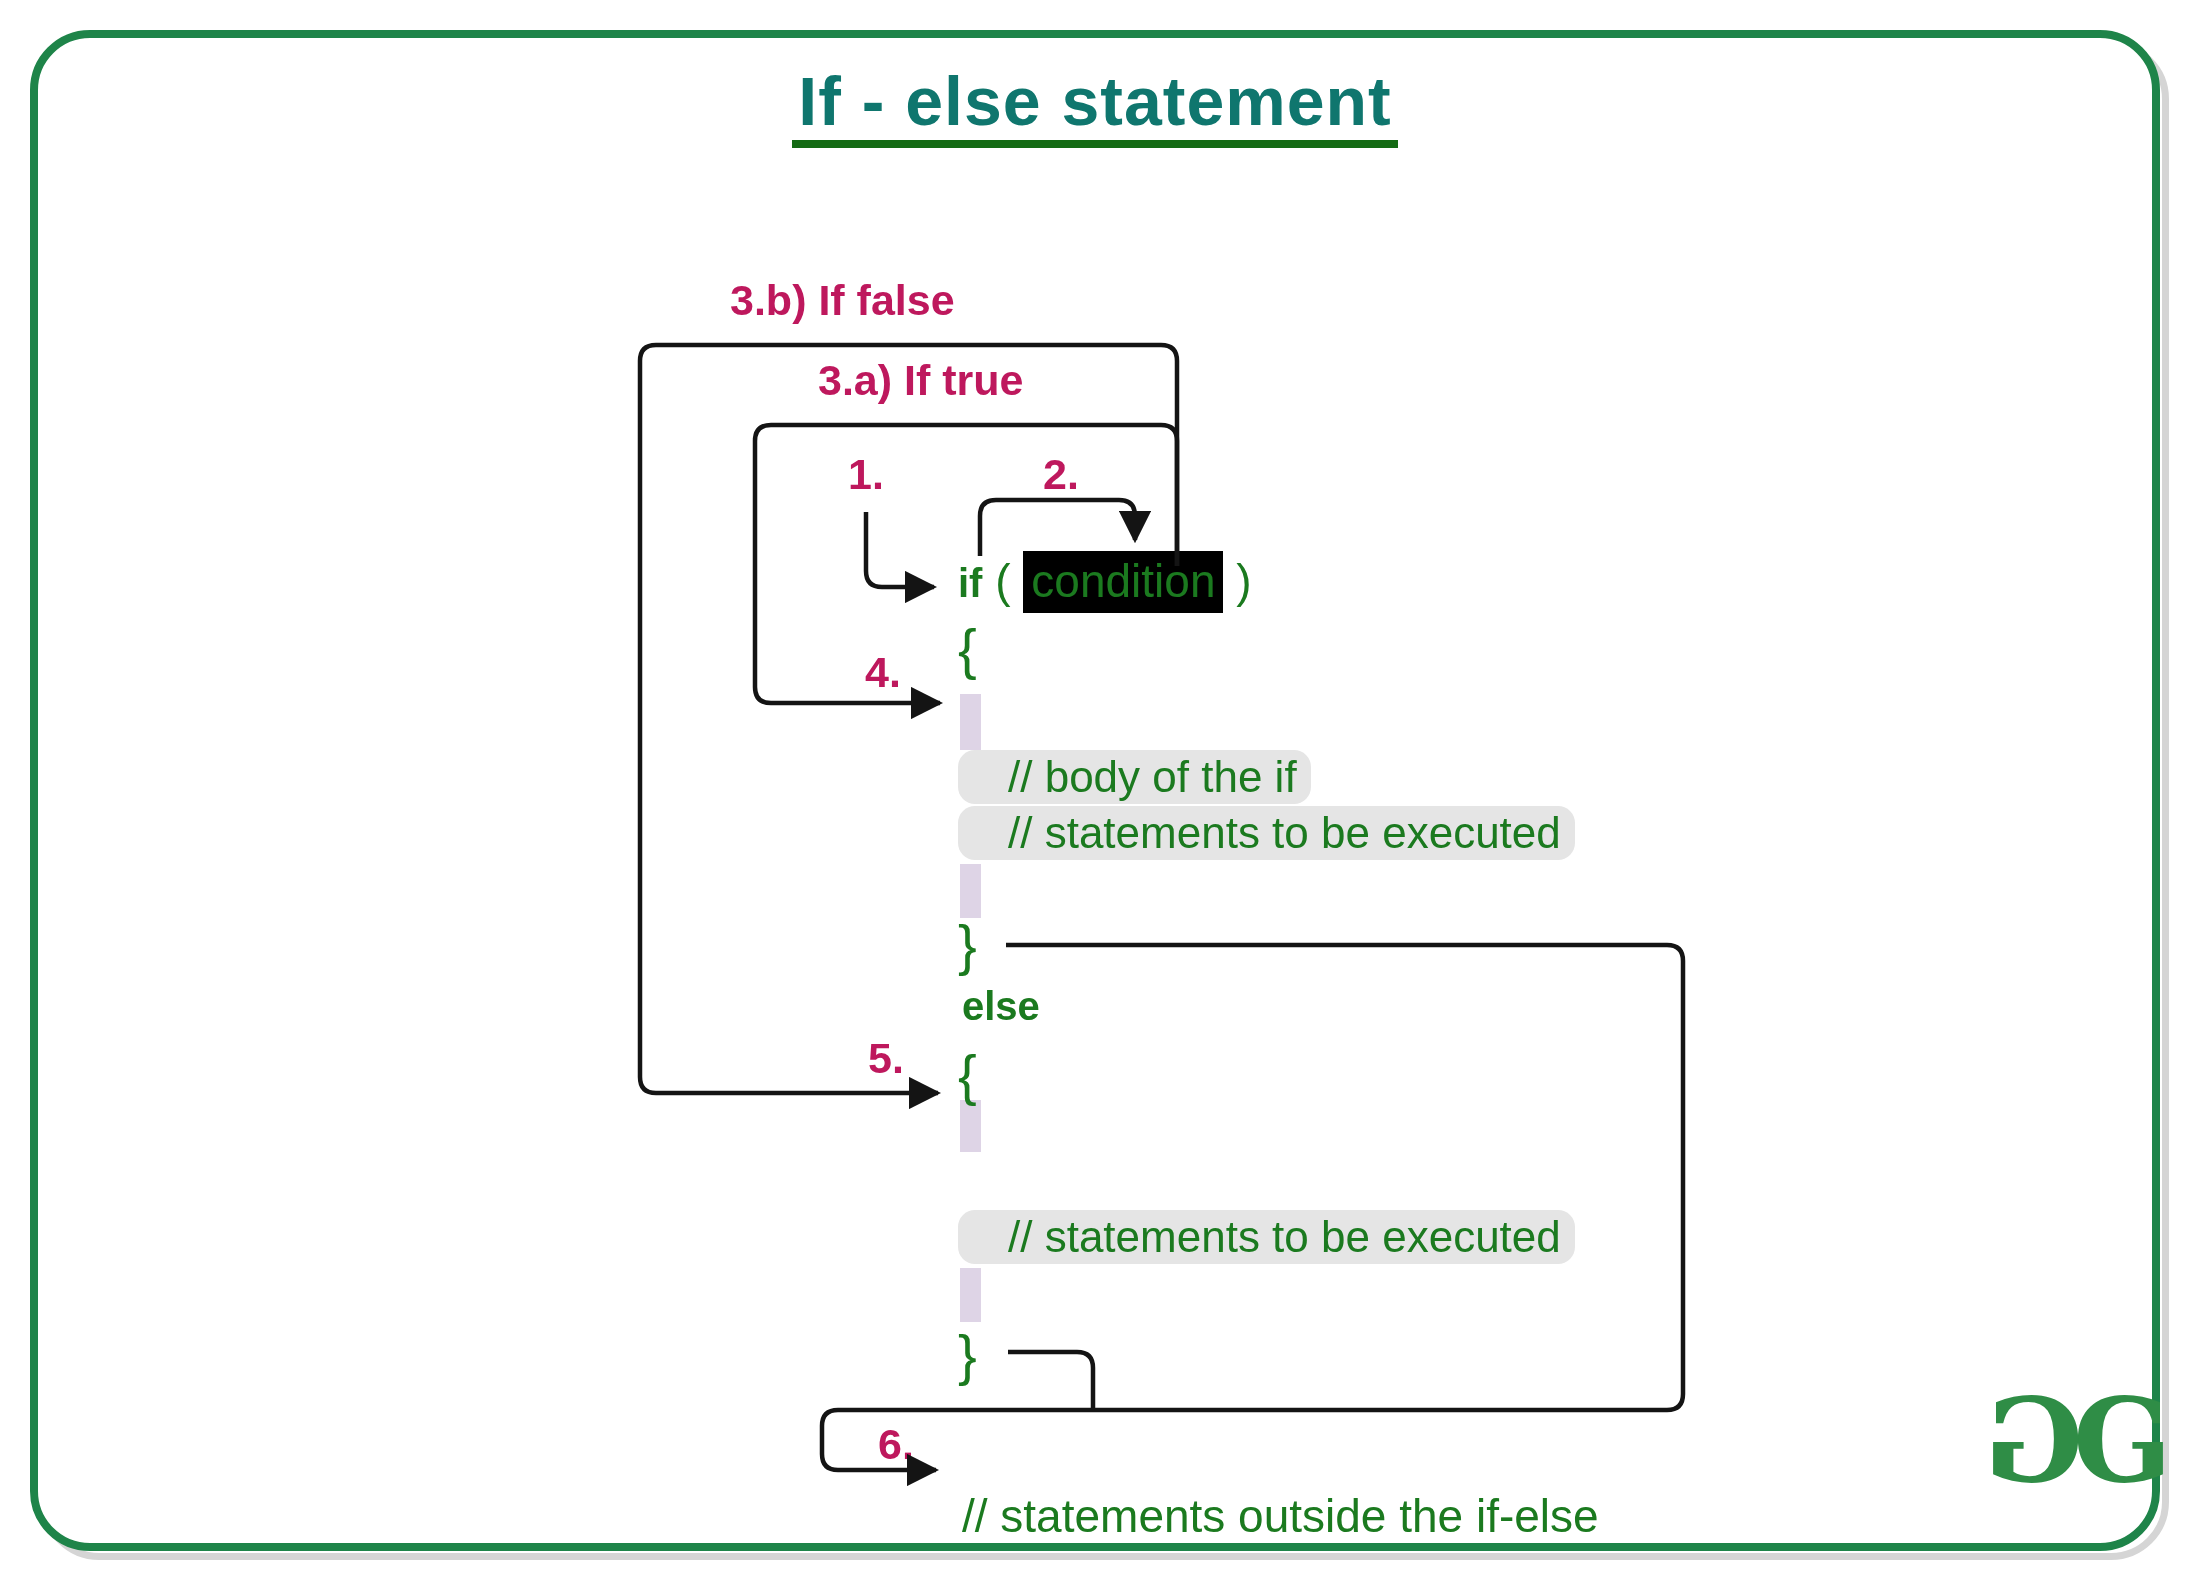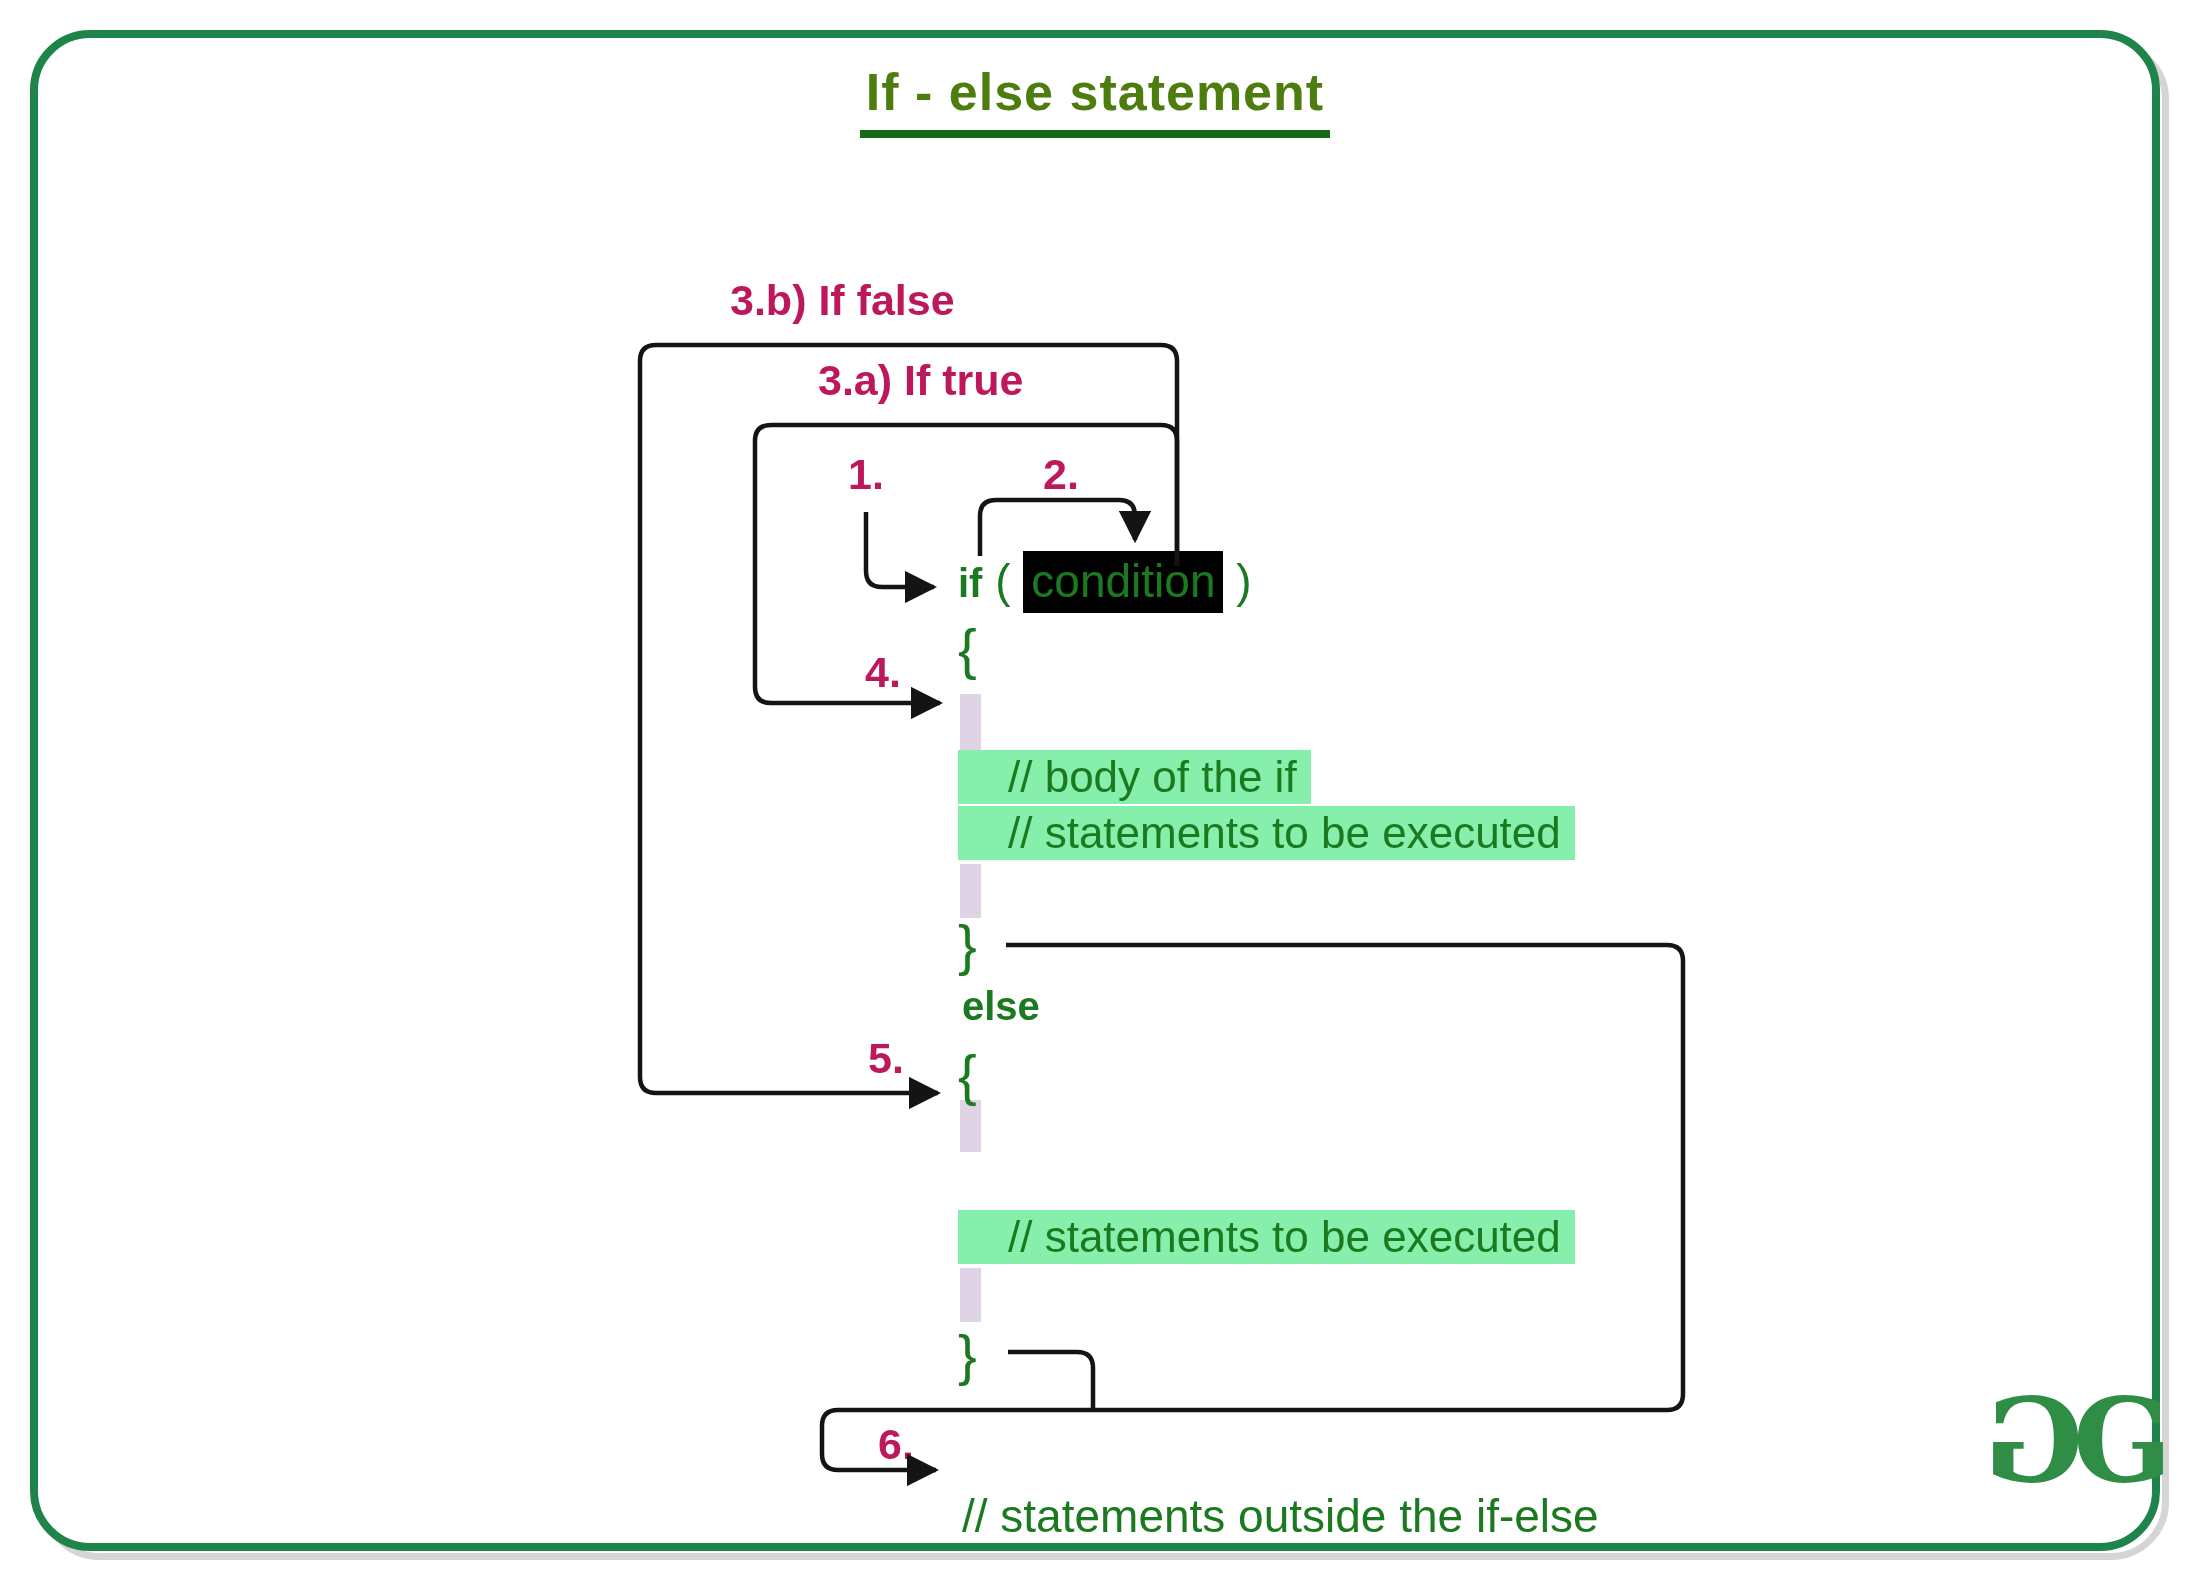--- a/index.html
+++ b/index.html
@@ -12,34 +12,34 @@
     position:absolute;left:41px;top:41px;width:2114px;height:1505px;
     border:7px solid #d5d5d5;border-radius:58px;z-index:1;
   }
   .frame-green{
     position:absolute;left:30px;top:30px;width:2114px;height:1505px;
     border:8px solid #1e8449;border-radius:60px;z-index:2;background:#fff;
   }
   
   .title-wrap{position:absolute;left:0;top:62px;width:2190px;text-align:center;z-index:5;}
   .title{
-    display:inline-block;font-size:52px;font-weight:bold;color:#4d7c0f;
-    border-bottom:8px solid #146b14;padding:0 6px 8px 6px;letter-spacing:1px;
+    display:inline-block;font-size:68px;font-weight:bold;color:#0f766e;
+    border-bottom:8px solid #146b14;padding:0 6px 0 6px;letter-spacing:1px;
   }
   
   .mlabel{position:absolute;color:#be185d;font-weight:bold;font-size:43px;z-index:5;white-space:nowrap;}
   
   .code{position:absolute;color:#1b7a1f;z-index:5;white-space:nowrap;}
   .kw{font-size:40px;font-weight:bold;}
   .plain46{font-size:46px;}
   .brace{font-size:56px;line-height:58px;}
   .cond-hl{background:#000000;padding:4px 8px 6px 8px;}
   .comment-line{
-    font-size:44px;line-height:54px;background:#86efac;
-    display:inline-block;padding:0 14px 0 50px;
+    font-size:44px;line-height:54px;background:#e5e5e5;
+    display:inline-block;padding:0 14px 0 50px;border-radius:17px;
   }
   .cursor-block{position:absolute;width:21px;background:#ded4e6;z-index:4;}
   
   #wires{position:absolute;left:0;top:0;width:2190px;height:1587px;z-index:6;pointer-events:none;}
   
   .logo{
     position:absolute;left:1984px;top:1382px;z-index:5;color:#2f8d46;
     font-family:"DejaVu Serif",serif;font-size:116px;font-weight:bold;line-height:116px;
   }
   .logo .g-flip{display:inline-block;transform:scaleX(-1);}

